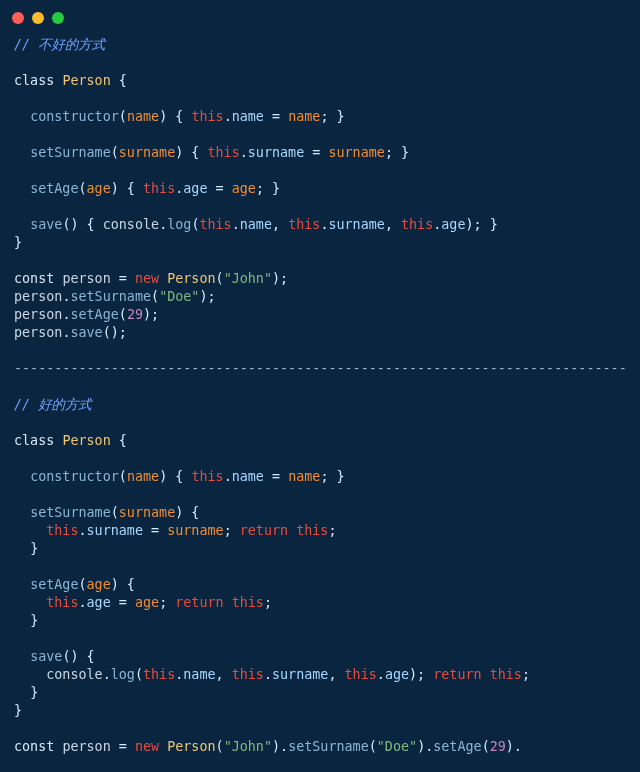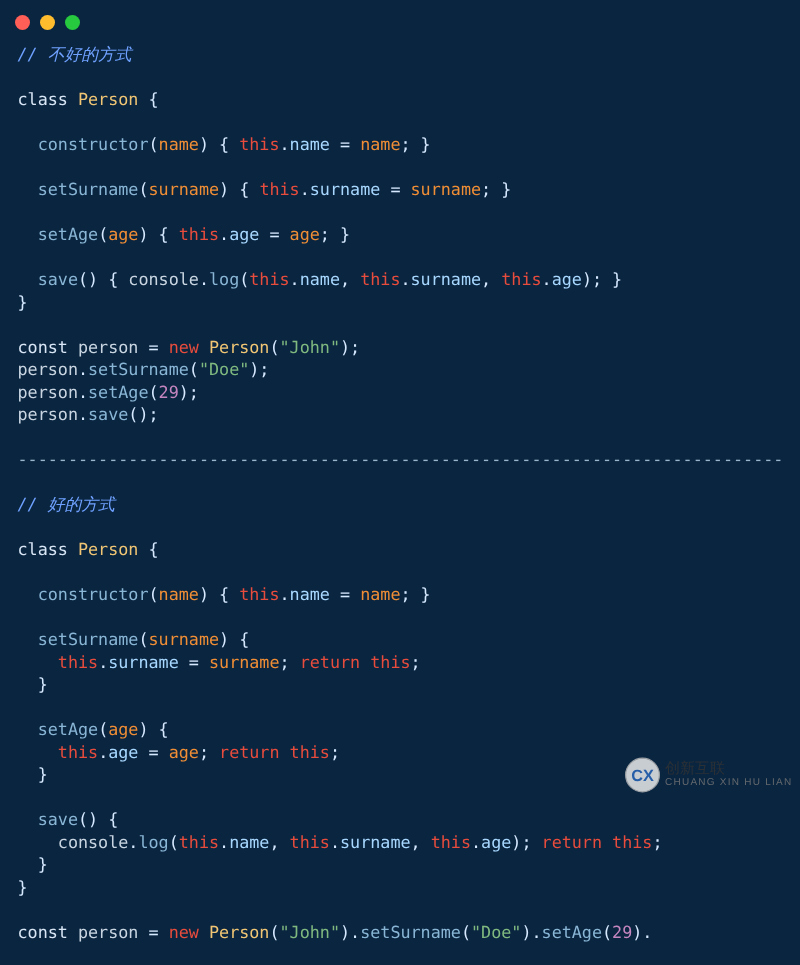--- a/index.html
+++ b/index.html
@@ -132,21 +132,14 @@
     <span class="tk-this">this</span><span class="tk-punc">.</span><span class="tk-prop">age</span><span class="tk-punc"> = </span><span class="tk-param">age</span><span class="tk-punc">; </span><span class="tk-return">return</span> <span class="tk-this">this</span><span class="tk-punc">;</span>
   <span class="tk-punc">}</span>
 
   <span class="tk-fn">save</span><span class="tk-punc">() {</span>
     <span class="tk-var">console</span><span class="tk-punc">.</span><span class="tk-fn">log</span><span class="tk-punc">(</span><span class="tk-this">this</span><span class="tk-punc">.</span><span class="tk-prop">name</span><span class="tk-punc">, </span><span class="tk-this">this</span><span class="tk-punc">.</span><span class="tk-prop">surname</span><span class="tk-punc">, </span><span class="tk-this">this</span><span class="tk-punc">.</span><span class="tk-prop">age</span><span class="tk-punc">); </span><span class="tk-return">return</span> <span class="tk-this">this</span><span class="tk-punc">;</span>
   <span class="tk-punc">}</span>
 <span class="tk-punc">}</span>
 
 <span class="tk-kw">const</span> <span class="tk-var">person</span> <span class="tk-punc">= </span><span class="tk-new">new</span> <span class="tk-cls">Person</span><span class="tk-punc">(</span><span class="tk-str">"John"</span><span class="tk-punc">).</span><span class="tk-fn">setSurname</span><span class="tk-punc">(</span><span class="tk-str">"Doe"</span><span class="tk-punc">).</span><span class="tk-fn">setAge</span><span class="tk-punc">(</span><span class="tk-num">29</span><span class="tk-punc">).</span></div>
 
-  <div class="watermark">
-    <div class="wm-badge">CX</div>
-    <div class="wm-text">
-      <div class="cn">创新互联</div>
-      <div class="py">CHUANG XIN HU LIAN</div>
-    </div>
-  </div>
 
 </div>
 
 </body></html>

